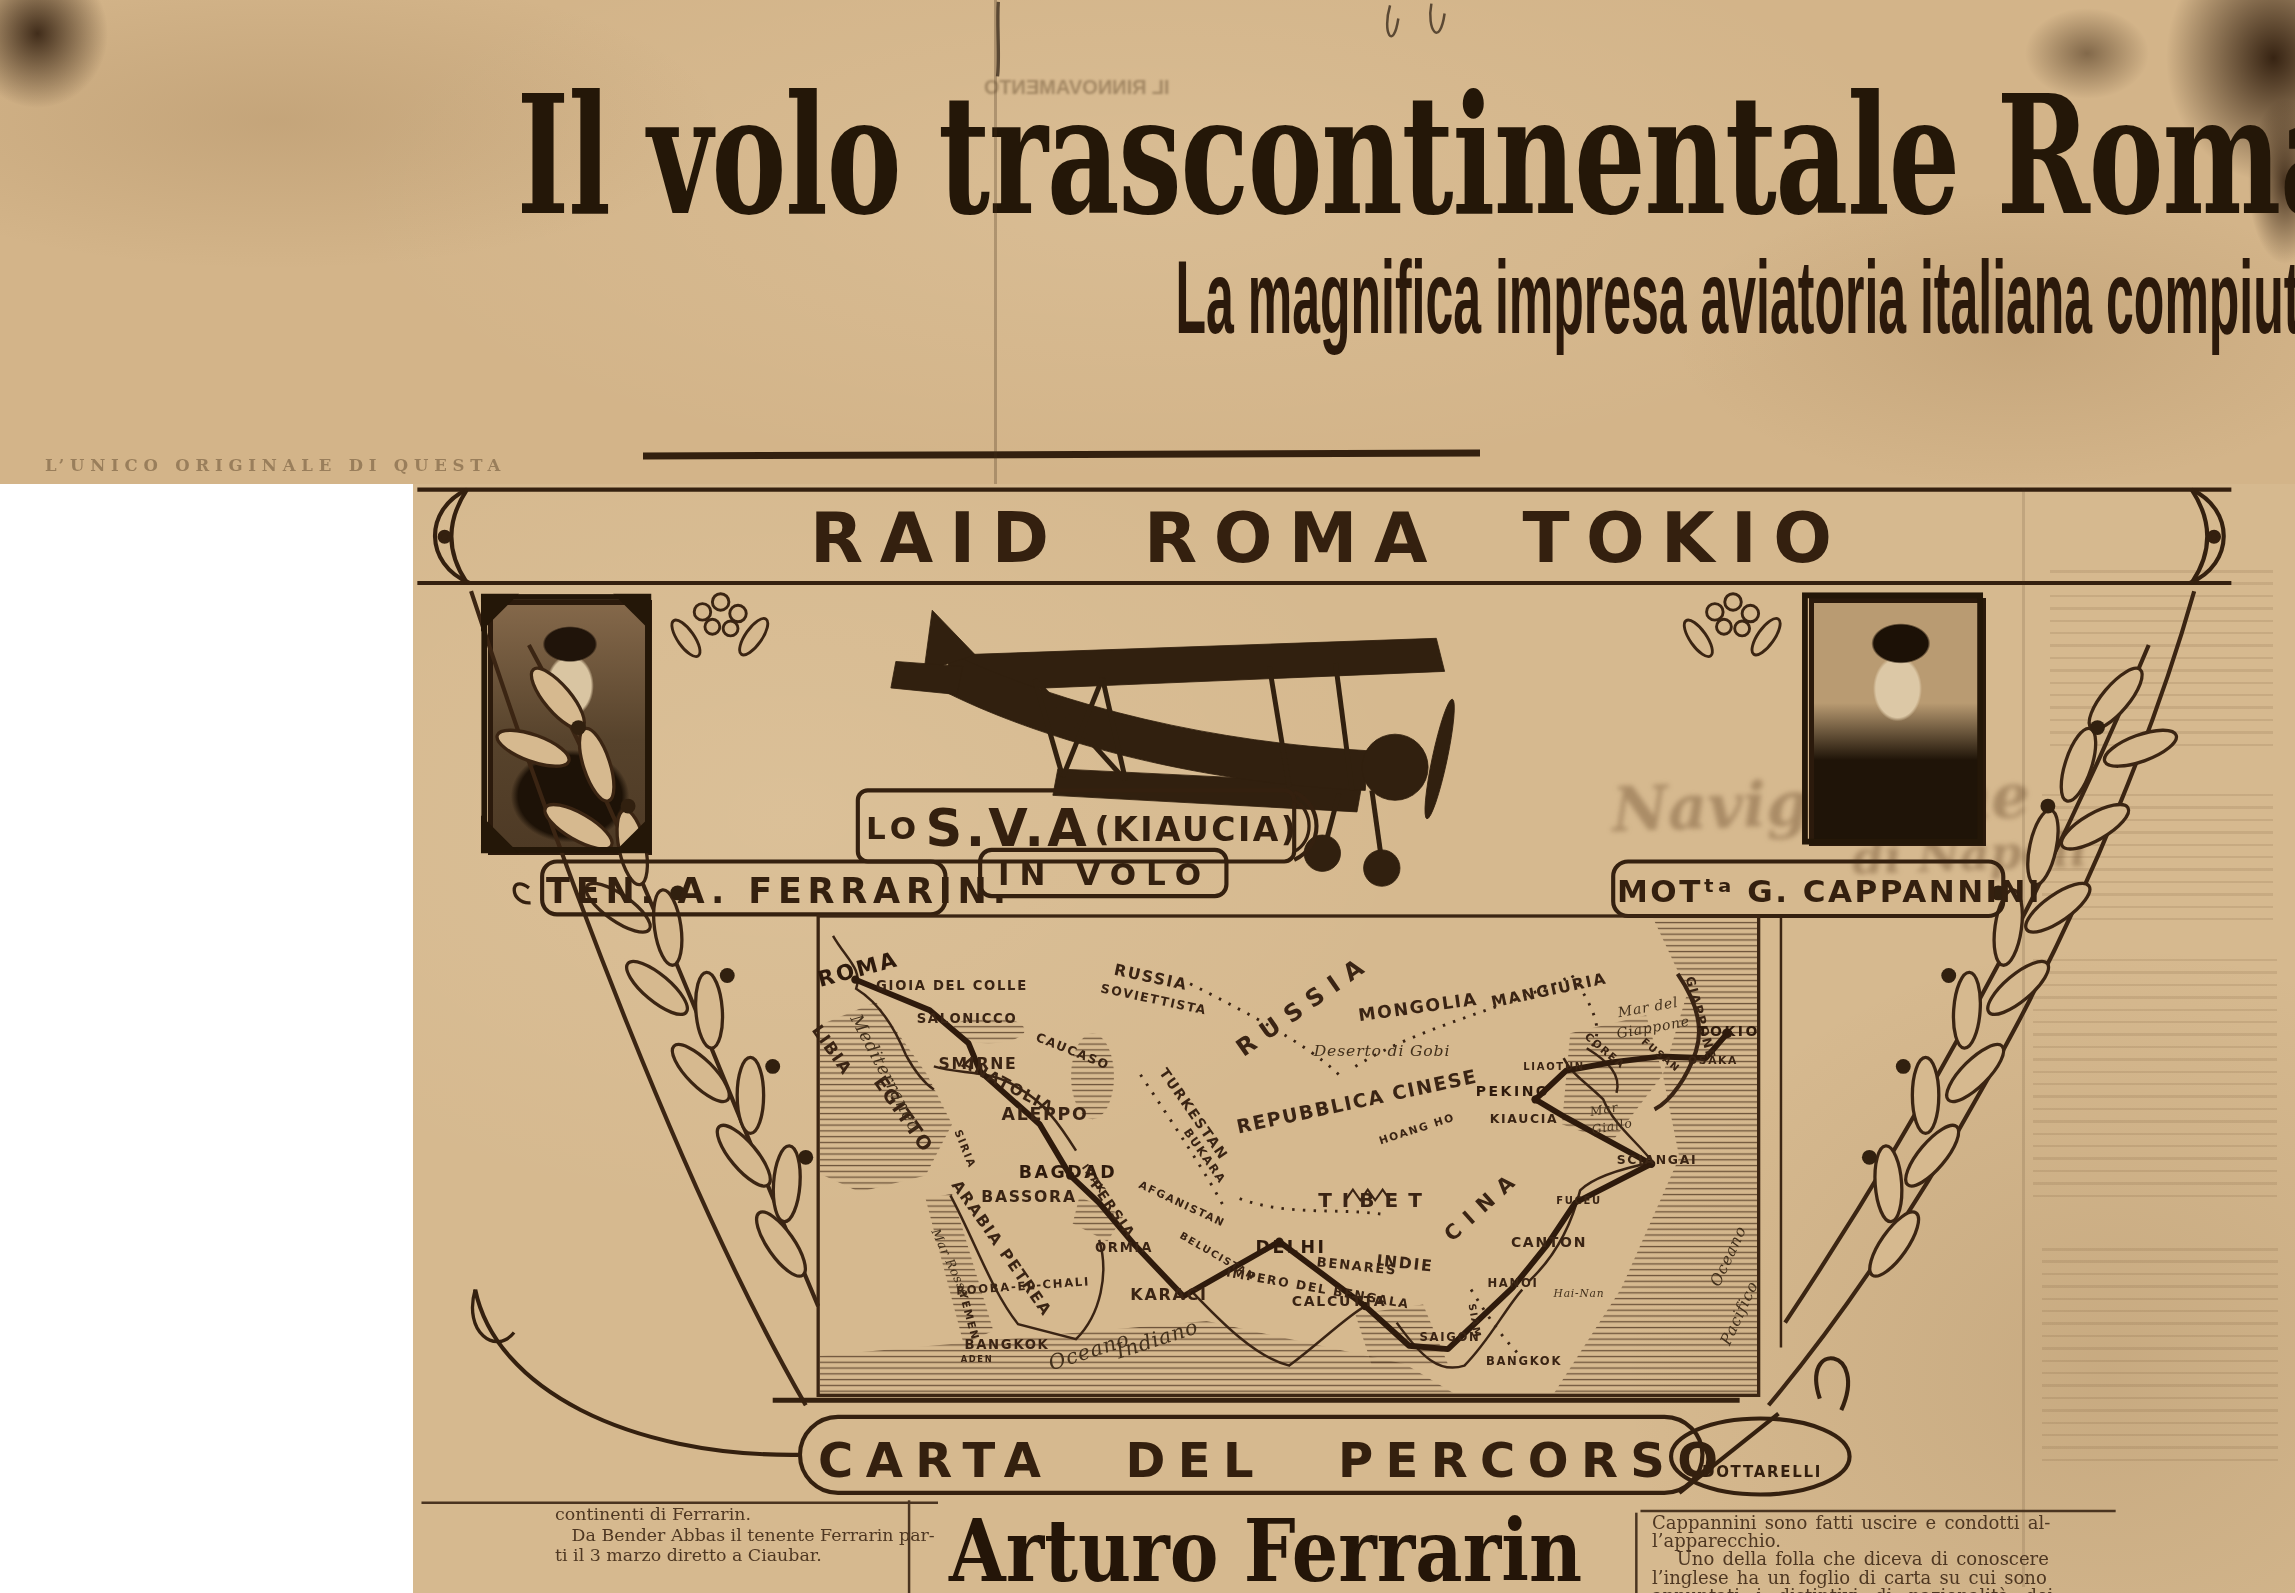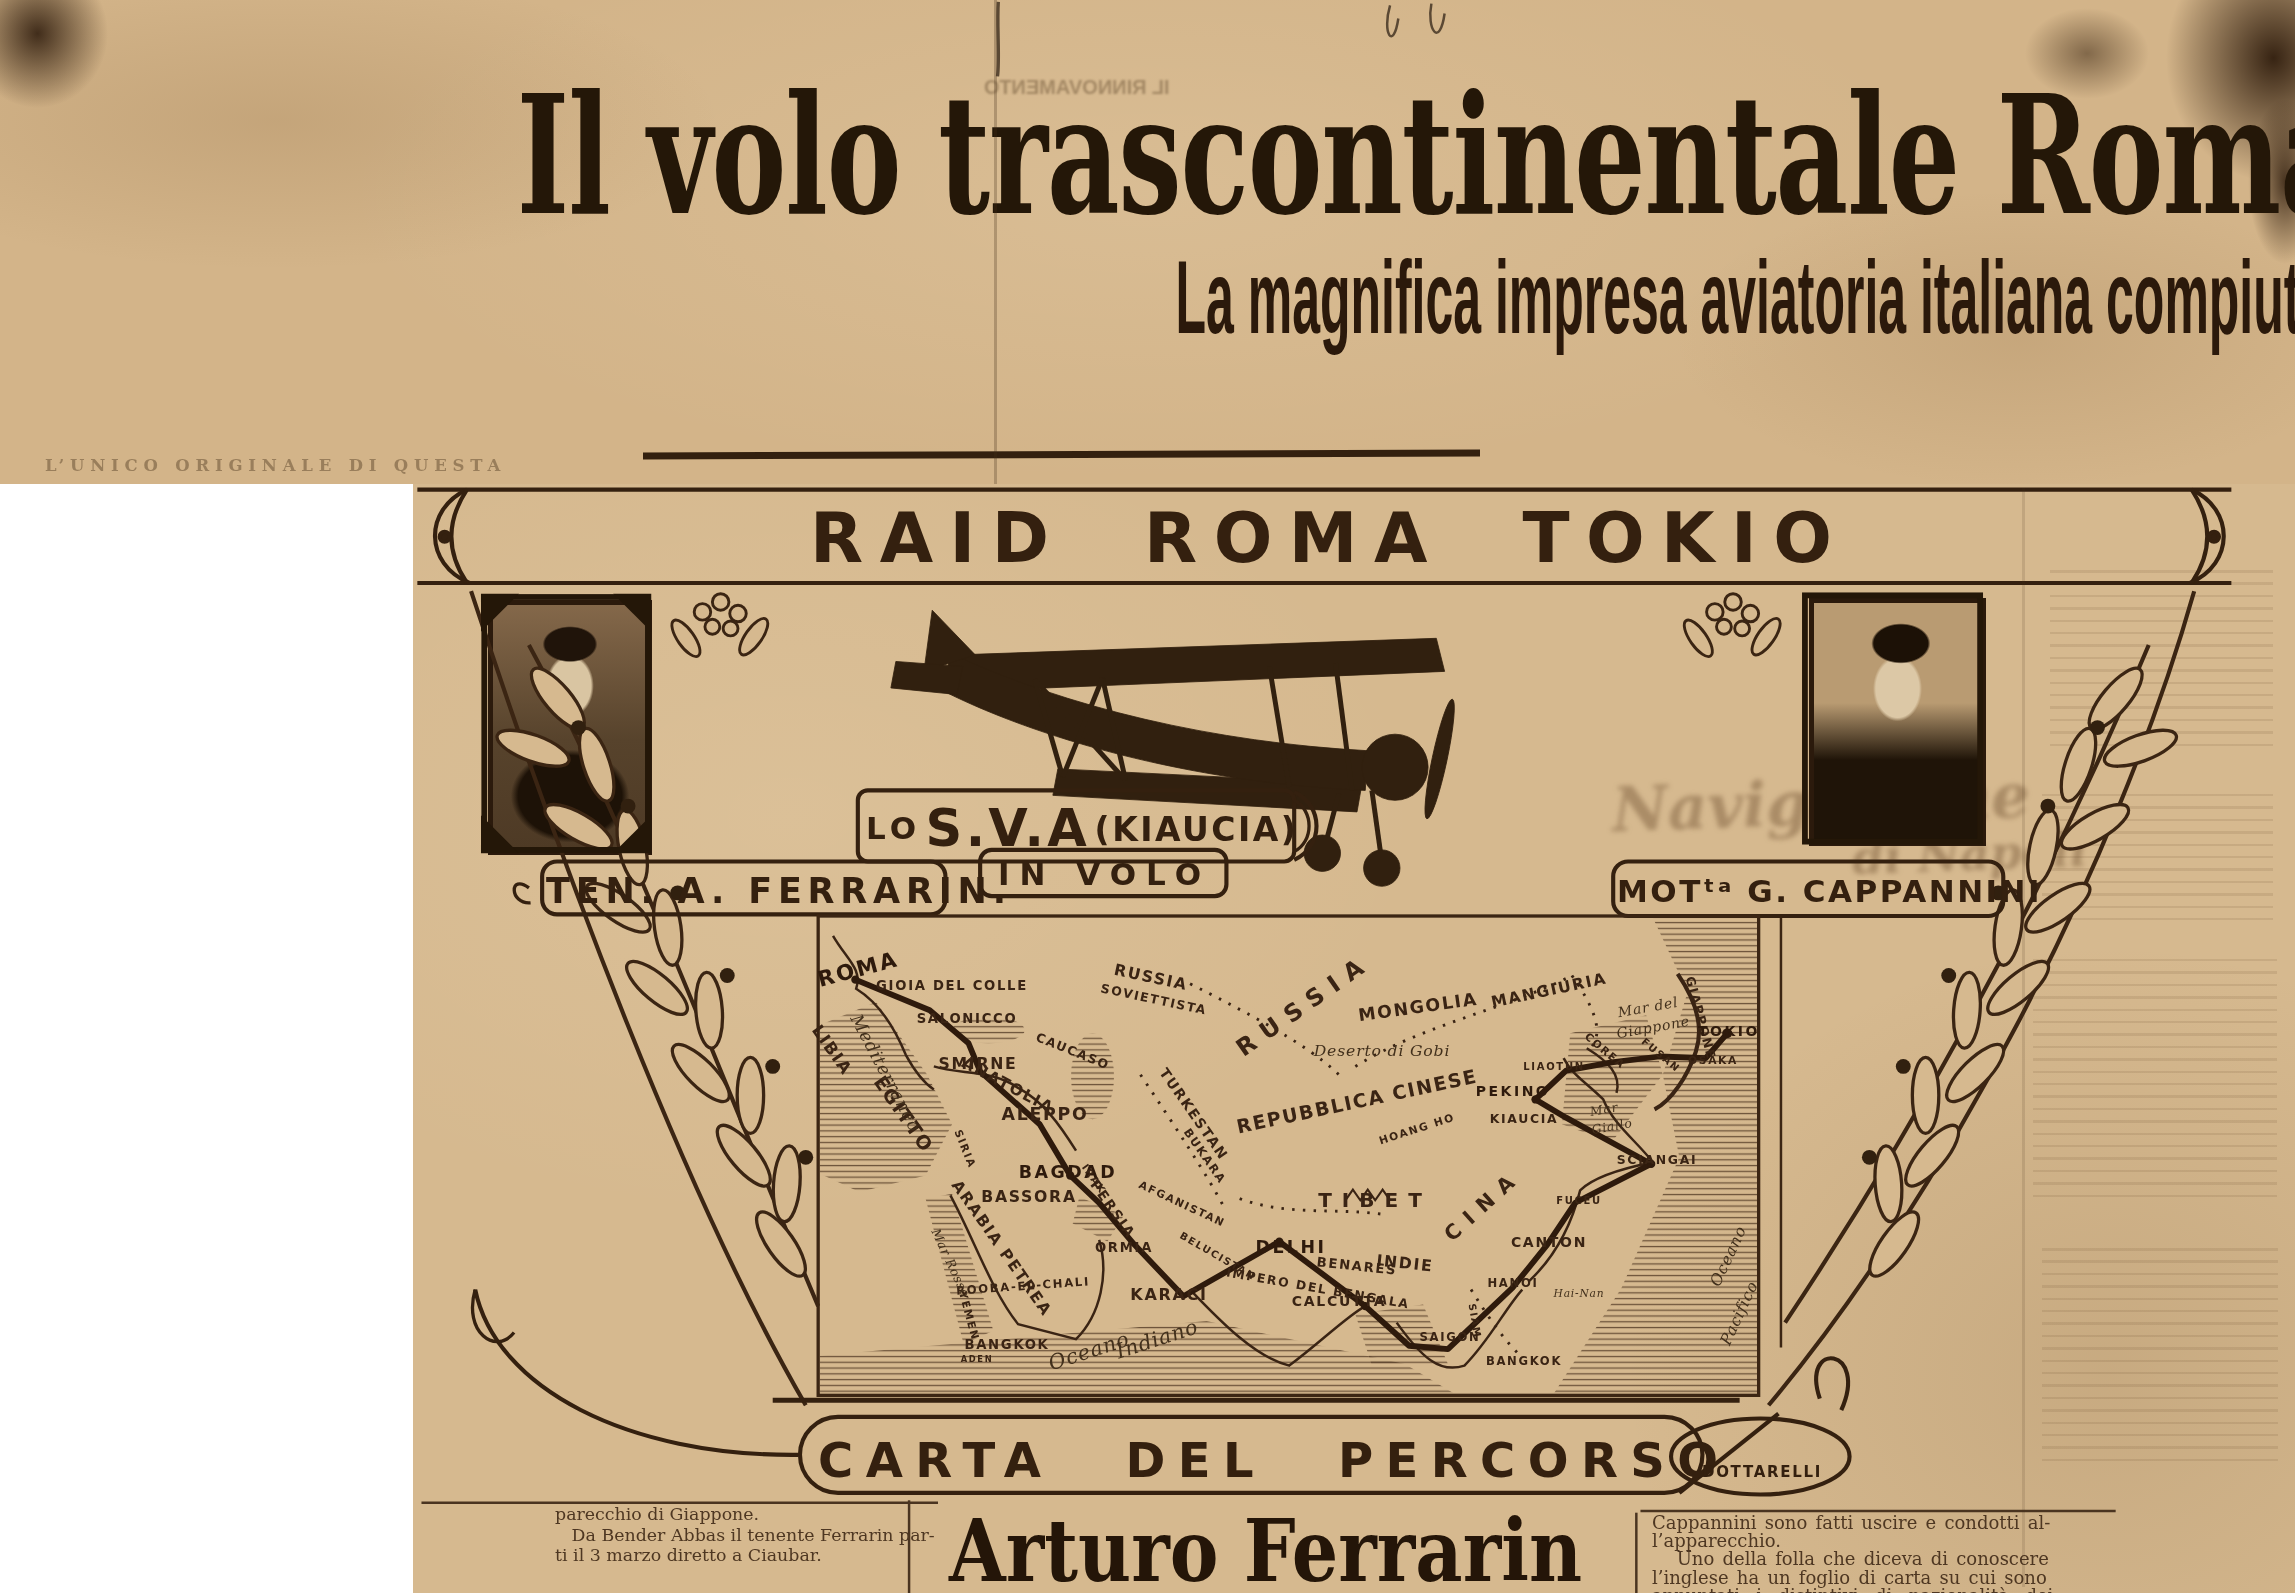--- a/index.html
+++ b/index.html
@@ -418,21 +418,21 @@
       <span class="maplbl b" style="left: 1729px; top: 1031px; font-size: 14px; transform: translate(-50%, -50%) rotate(0deg);">TOKIO</span>
       <span class="maplbl" style="left: 1713px; top: 1060px; font-size: 10.7px; transform: translate(-50%, -50%) rotate(0deg);">OSAKA</span>
       <span class="maplbl c" style="left: 1604px; top: 1109px; font-size: 12.4px; transform: translate(-50%, -50%) rotate(-10deg);">Mar</span>
       <span class="maplbl c" style="left: 1612px; top: 1126px; font-size: 12.4px; transform: translate(-50%, -50%) rotate(-10deg);">Giallo</span>
       <span class="maplbl" style="left: 1657px; top: 1159px; font-size: 12.4px; transform: translate(-50%, -50%) rotate(0deg);">SCIANGAI</span>
       <span class="maplbl c" style="left: 1728px; top: 1256px; font-size: 15.7px; transform: translate(-50%, -50%) rotate(-65deg);">Oceano</span>
       <span class="maplbl c" style="left: 1739px; top: 1313px; font-size: 15.7px; transform: translate(-50%, -50%) rotate(-65deg);">Pacifico</span>
     </div>
 
   <div class="abs bodytxt z6" id="colL">
-      <p>parecchio di Giappone.</p>
+      <p>continenti di Ferrarin.</p>
       <p>   Da Bender Abbas il tenente Ferrarin par-</p>
       <p>ti il 3 marzo diretto a Ciaubar.</p>
     </div>
   <div class="abs z6" id="trombe">TROMBE DI SABBIA</div>
   <div class="abs z6" id="arturo"><span>Arturo Ferrarin</span></div>
   <div class="abs bodytxt z6" id="colR">
       <p>Cappannini sono fatti uscire e condotti al-</p>
       <p>l’apparecchio.</p>
       <p>   Uno della folla che diceva di conoscere</p>
       <p>l’inglese ha un foglio di carta su cui sono</p>

